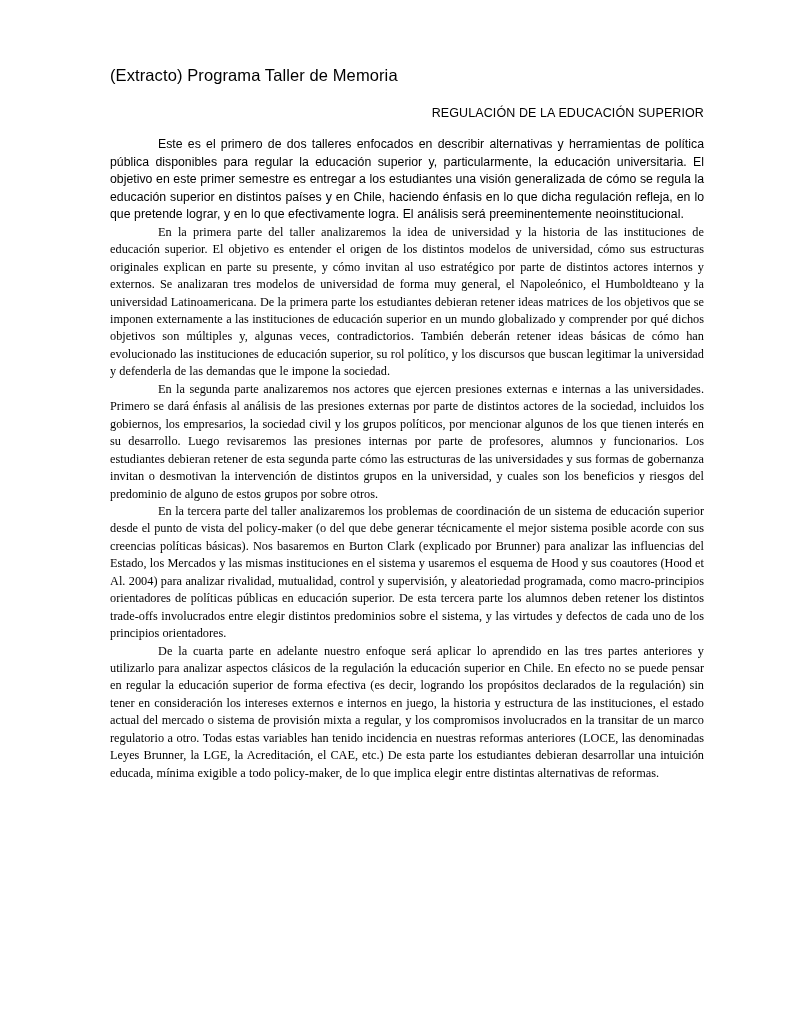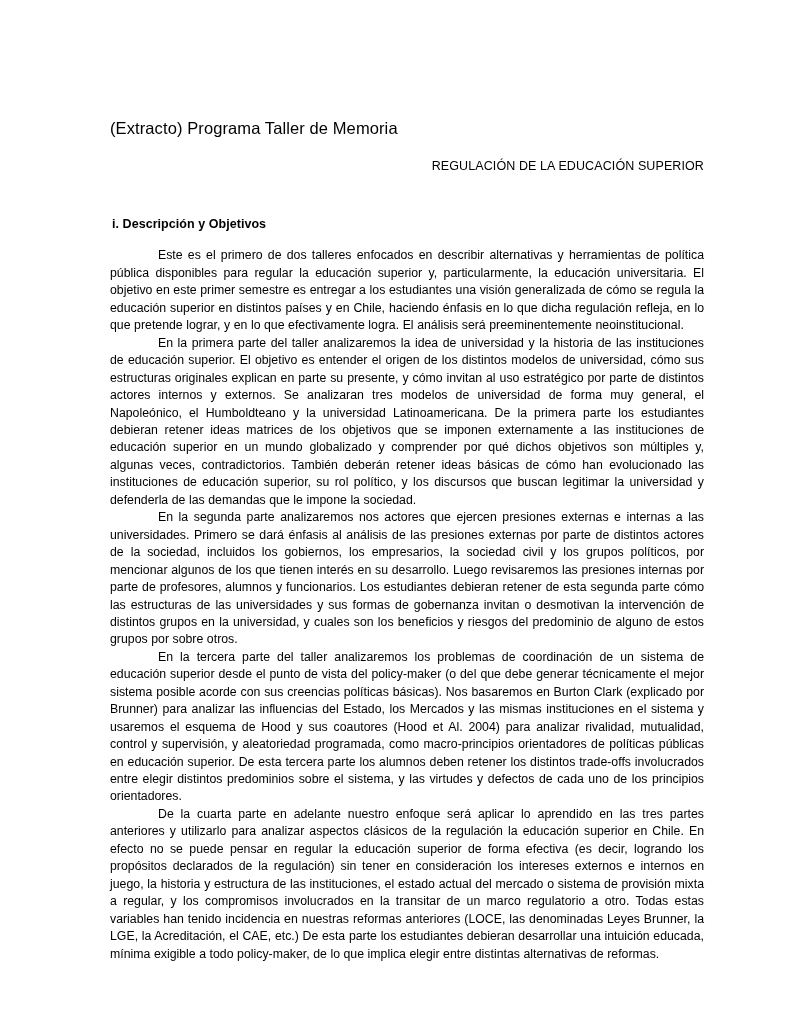--- a/index.html
+++ b/index.html
@@ -13,21 +13,21 @@
     font-family: "Liberation Sans", sans-serif;
     color: #000000;
     -webkit-font-smoothing: antialiased;
   }
   .page {
     position: relative;
     width: 800px;
     height: 1035px;
     background: #ffffff;
     box-sizing: border-box;
-    padding: 118px 96px 40px 110px;
+    padding: 65px 96px 40px 110px;
   }
   .doc-title {
     font-size: 16.5px;
     font-weight: 400;
     margin: 0 0 0 0;
     letter-spacing: 0.1px;
     line-height: 1.3;
   }
   .doc-subtitle {
     font-size: 12.5px;
@@ -49,32 +49,32 @@
     font-size: 12.3px;
     line-height: 1.42;
     text-align: justify;
     margin: 0;
     text-indent: 48px;
     letter-spacing: 0.01px;
     word-spacing: 0.1px;
   }
   p.para + p.para {
     margin-top: 0;
+    font-family: Liberation Serif, serif;
   }
 </style>
 </head>
 <body>
 
 <div class="page">
 
   <h1 class="doc-title">(Extracto) Programa Taller de Memoria</h1>
 
   <div class="doc-subtitle">REGULACIÓN DE LA EDUCACIÓN SUPERIOR</div>
 
-  <div class="section-heading">i. Descripción y Objetivos</div>
 
   <div class="body-block">
     <p class="para">Este es el primero de dos talleres enfocados en describir alternativas y herramientas de política pública disponibles para regular la educación superior y, particularmente, la educación universitaria. El objetivo en este primer semestre es entregar a los estudiantes una visión generalizada de cómo se regula la educación superior en distintos países y en Chile, haciendo énfasis en lo que dicha regulación refleja, en lo que pretende lograr, y en lo que efectivamente logra. El análisis será preeminentemente neoinstitucional.</p>
     <p class="para">En la primera parte del taller analizaremos la idea de universidad y la historia de las instituciones de educación superior. El objetivo es entender el origen de los distintos modelos de universidad, cómo sus estructuras originales explican en parte su presente, y cómo invitan al uso estratégico por parte de distintos actores internos y externos. Se analizaran tres modelos de universidad de forma muy general, el Napoleónico, el Humboldteano y la universidad Latinoamericana. De la primera parte los estudiantes debieran retener ideas matrices de los objetivos que se imponen externamente a las instituciones de educación superior en un mundo globalizado y comprender por qué dichos objetivos son múltiples y, algunas veces, contradictorios. También deberán retener ideas básicas de cómo han evolucionado las instituciones de educación superior, su rol político, y los discursos que buscan legitimar la universidad y defenderla de las demandas que le impone la sociedad.</p>
     <p class="para">En la segunda parte analizaremos nos actores que ejercen presiones externas e internas a las universidades. Primero se dará énfasis al análisis de las presiones externas por parte de distintos actores de la sociedad, incluidos los gobiernos, los empresarios, la sociedad civil y los grupos políticos, por mencionar algunos de los que tienen interés en su desarrollo. Luego revisaremos las presiones internas por parte de profesores, alumnos y funcionarios. Los estudiantes debieran retener de esta segunda parte cómo las estructuras de las universidades y sus formas de gobernanza invitan o desmotivan la intervención de distintos grupos en la universidad, y cuales son los beneficios y riesgos del predominio de alguno de estos grupos por sobre otros.</p>
     <p class="para">En la tercera parte del taller analizaremos los problemas de coordinación de un sistema de educación superior desde el punto de vista del policy-maker (o del que debe generar técnicamente el mejor sistema posible acorde con sus creencias políticas básicas). Nos basaremos en Burton Clark (explicado por Brunner) para analizar las influencias del Estado, los Mercados y las mismas instituciones en el sistema y usaremos el esquema de Hood y sus coautores (Hood et Al. 2004) para analizar rivalidad, mutualidad, control y supervisión, y aleatoriedad programada, como macro-principios orientadores de políticas públicas en educación superior. De esta tercera parte los alumnos deben retener los distintos trade-offs involucrados entre elegir distintos predominios sobre el sistema, y las virtudes y defectos de cada uno de los principios orientadores.</p>
     <p class="para">De la cuarta parte en adelante nuestro enfoque será aplicar lo aprendido en las tres partes anteriores y utilizarlo para analizar aspectos clásicos de la regulación la educación superior en Chile. En efecto no se puede pensar en regular la educación superior de forma efectiva (es decir, logrando los propósitos declarados de la regulación) sin tener en consideración los intereses externos e internos en juego, la historia y estructura de las instituciones, el estado actual del mercado o sistema de provisión mixta a regular, y los compromisos involucrados en la transitar de un marco regulatorio a otro. Todas estas variables han tenido incidencia en nuestras reformas anteriores (LOCE, las denominadas Leyes Brunner, la LGE, la Acreditación, el CAE, etc.) De esta parte los estudiantes debieran desarrollar una intuición educada, mínima exigible a todo policy-maker, de lo que implica elegir entre distintas alternativas de reformas.</p>
   </div>
 
 </div>

